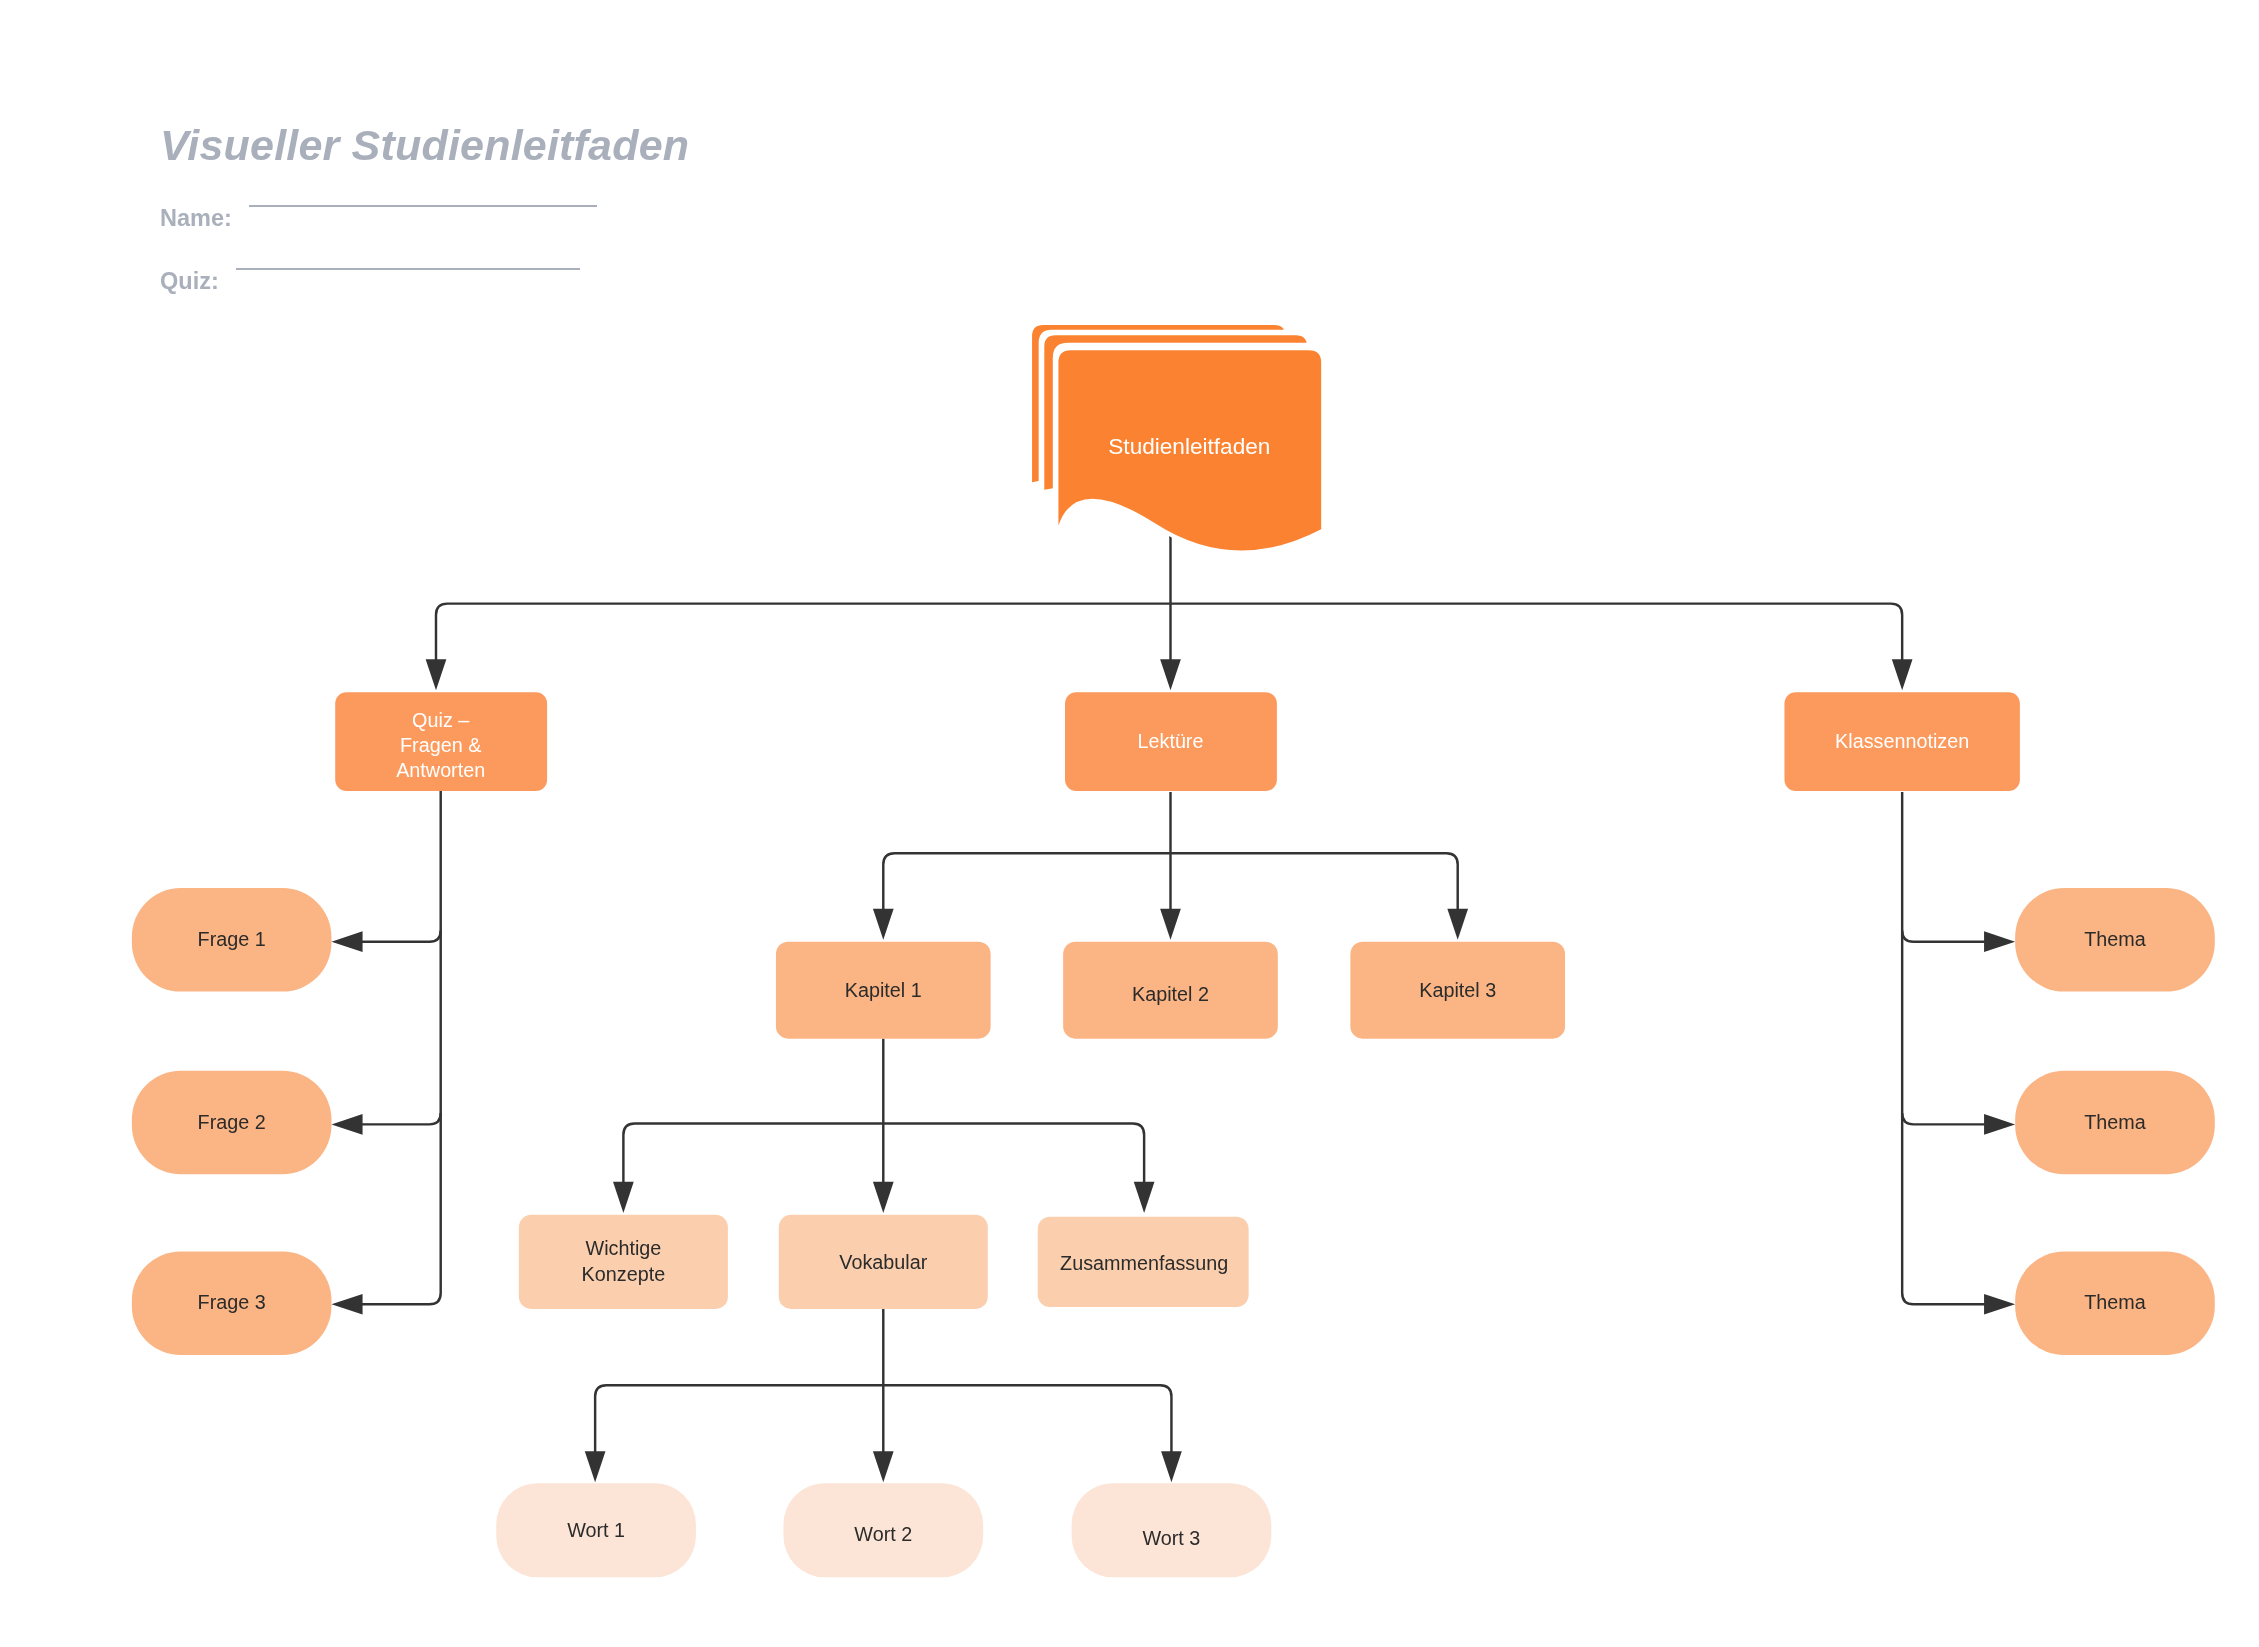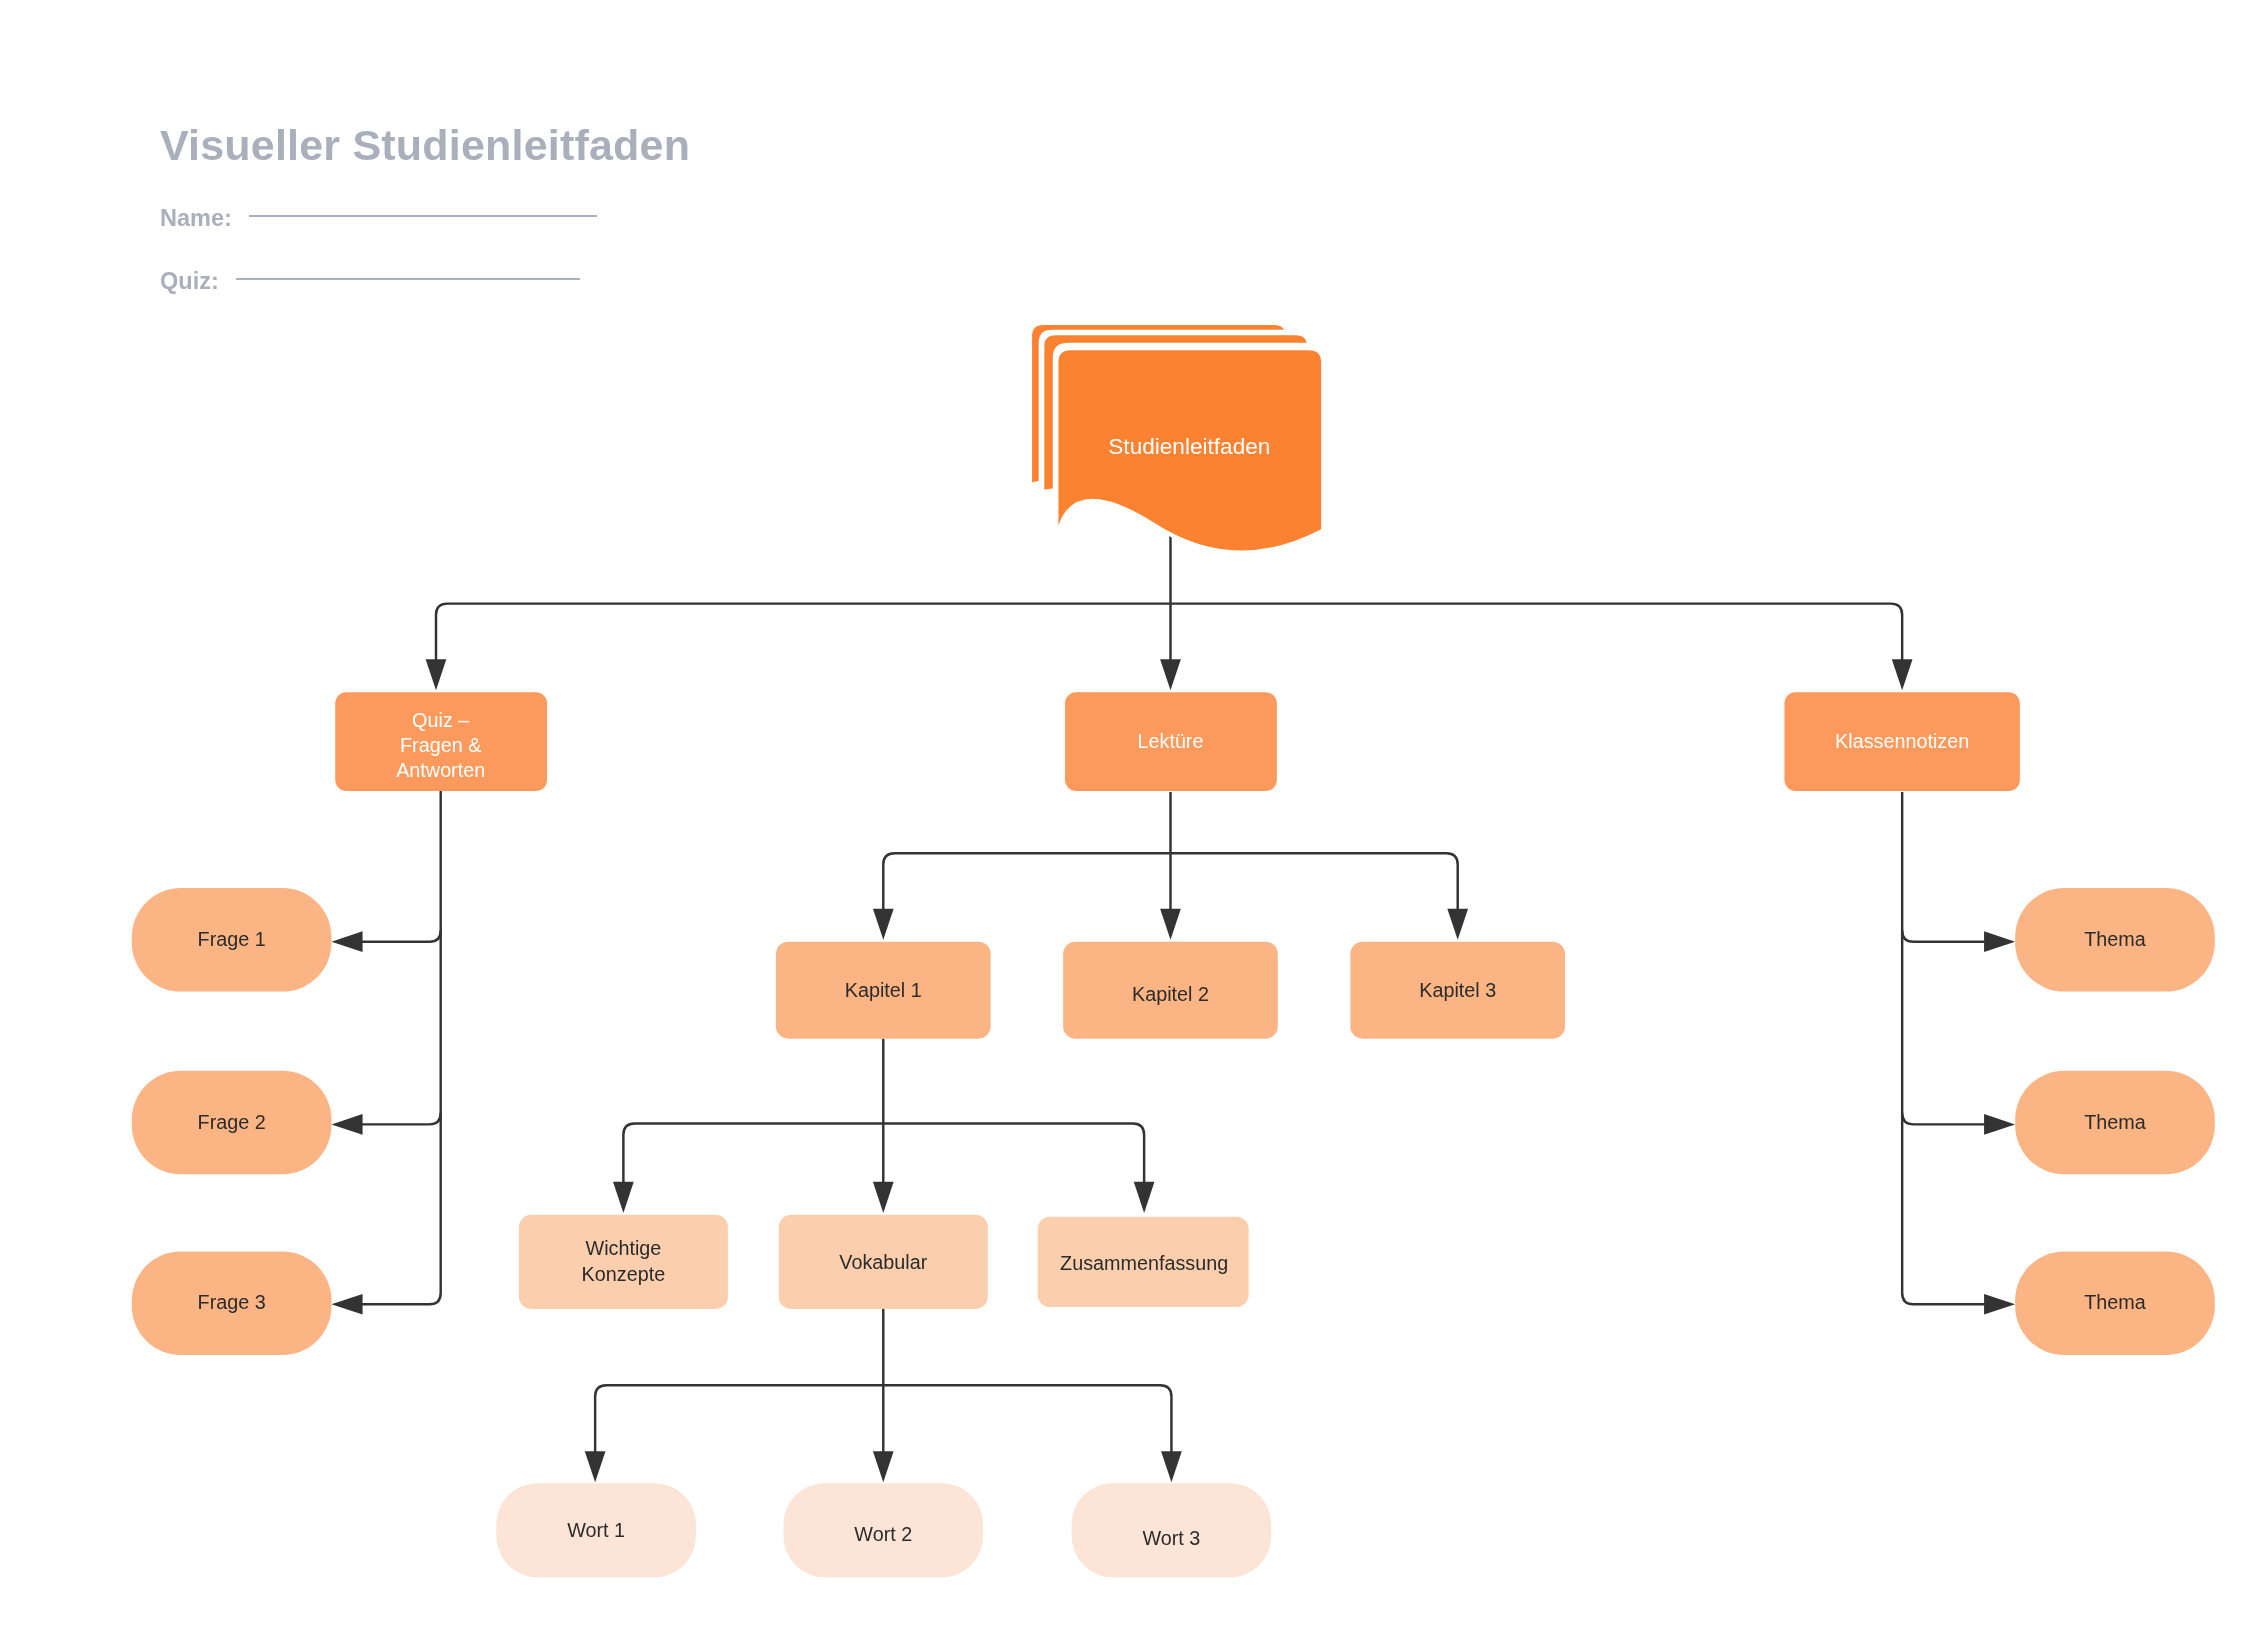--- a/index.html
+++ b/index.html
@@ -27,24 +27,25 @@
     top: 122px;
   }
   .page-title {
     font-size: 43px;
     font-weight: bold;
     color: #a9b0bb;
     letter-spacing: 0.2px;
     line-height: 1.1;
     margin: 0;
     white-space: nowrap;
+    font-style: italic;
   }
   .field-row {
     display: flex;
-    align-items: center;
+    align-items: flex-start;
     margin-top: 36px;
   }
   .field-label {
     font-size: 23.5px;
     font-weight: bold;
     color: #a9b0bb;
     white-space: nowrap;
   }
   .field-line {
     width: 348px;

